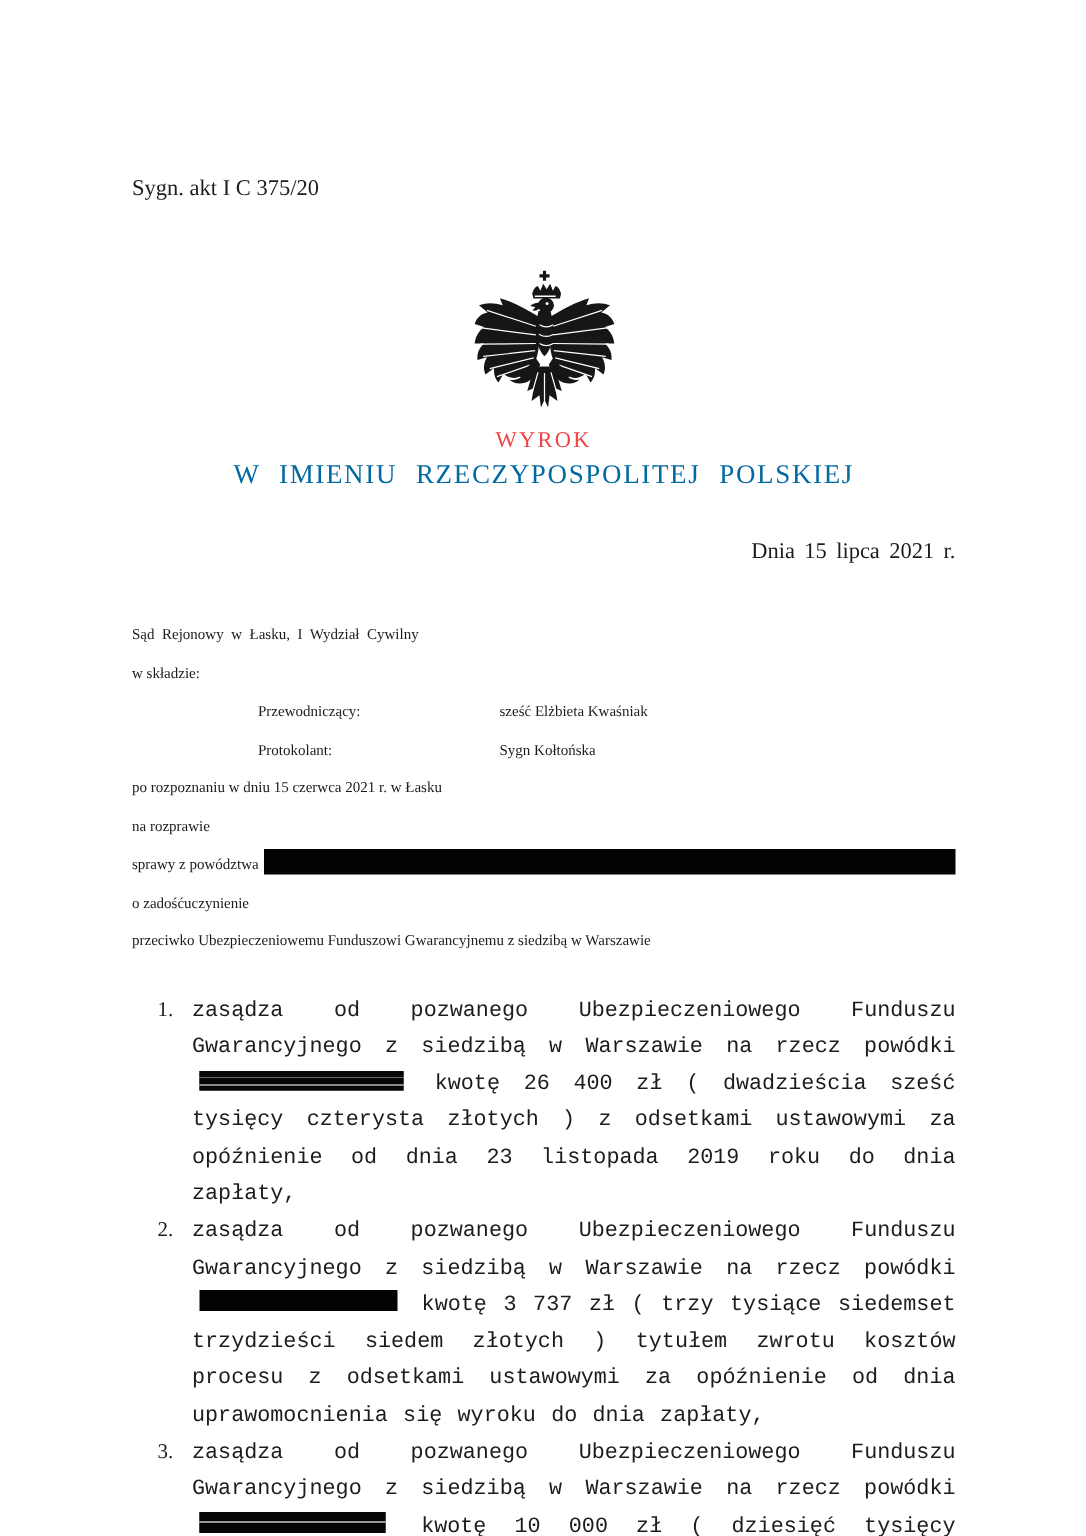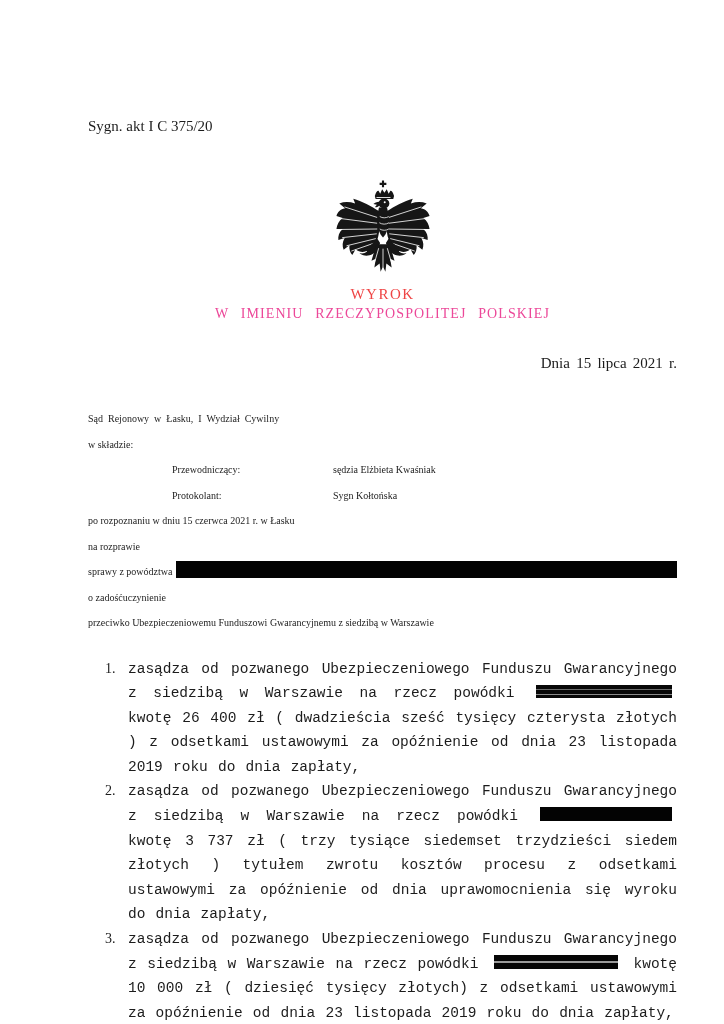--- a/index.html
+++ b/index.html
@@ -1,32 +1,32 @@
 <!DOCTYPE html>
 <html><head>
 <meta charset="utf-8">
 <style>
   html,body{margin:0;padding:0;background:#ffffff;}
   .page{
     position:relative;
     width:724px;height:1024px;
     background:#ffffff;
     box-sizing:border-box;
-    padding:118px 47px 0 88px;
+    padding:118px 87px 0 88px;
     font-family:"Liberation Serif","DejaVu Serif",serif;
     color:#1c1c1c;
     overflow:hidden;
   }
   .case-number{font-size:15px;}
   .emblem-wrap{text-align:center;margin-top:44px;height:100px;}
   .title{
     text-align:center;font-size:15px;letter-spacing:1.5px;margin-top:7px;color:#ef4444;
   }
   .subtitle{
-    text-align:center;font-size:14px;letter-spacing:1.1px;word-spacing:7px;margin-top:3px;color:#ec4899;
+    text-align:center;font-size:18px;letter-spacing:1.1px;word-spacing:7px;margin-top:3px;color:#0369a1;
   }
   .date-line{text-align:right;font-size:15px;margin-top:33px;word-spacing:2.5px;}
   .court-block{margin-top:34px;font-size:10px;line-height:25.5px;}
   .court-block .line{white-space:nowrap;}
   .line-court{word-spacing:2.5px;}
   .panel-row{display:flex;line-height:25.5px;}
   .panel-role{margin-left:84px;width:161px;flex:0 0 161px;}
   .plaintiff-row{display:flex;align-items:flex-start;}
   .plaintiff-row .prefix{white-space:nowrap;margin-right:4px;}
   .redaction-bar{
@@ -81,21 +81,21 @@
   <div class="subtitle">W IMIENIU RZECZYPOSPOLITEJ POLSKIEJ</div>
 
   <div class="date-line">Dnia 15 lipca 2021 r.</div>
 
   <div class="court-block">
     <div class="line line-court">Sąd Rejonowy w Łasku, I Wydział Cywilny</div>
     <div class="line">w składzie:</div>
 
     <div class="panel-row">
       <span class="panel-role">Przewodniczący:</span>
-      <span class="panel-name">sędzia Elżbieta Kwaśniak</span>
+      <span class="panel-name">sześć Elżbieta Kwaśniak</span>
     </div>
     <div class="panel-row">
       <span class="panel-role">Protokolant:</span>
       <span class="panel-name">Sygn Kołtońska</span>
     </div>
 
     <div class="line">po rozpoznaniu w dniu 15 czerwca 2021 r. w Łasku</div>
     <div class="line">na rozprawie</div>
 
     <div class="plaintiff-row">

